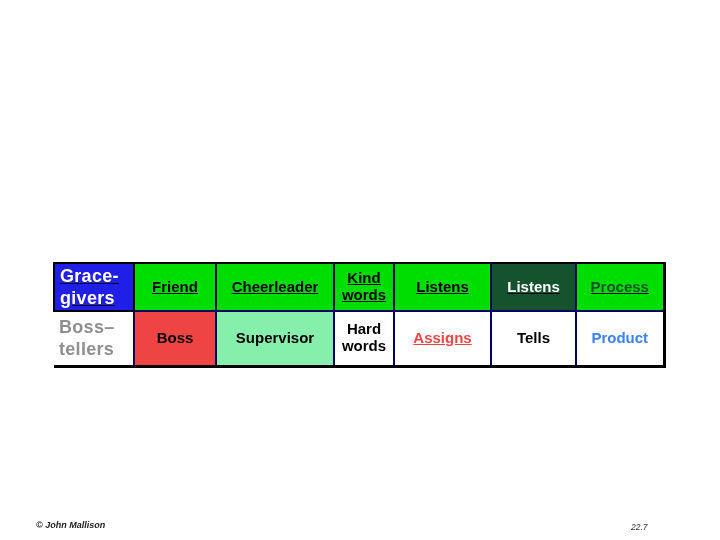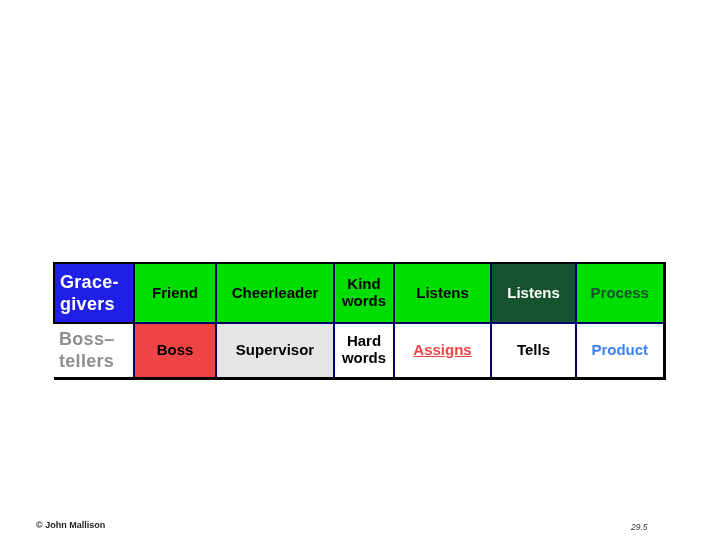--- a/index.html
+++ b/index.html
@@ -20,40 +20,41 @@
   }
   .grid-table td {
     border: 2px solid #000066;
     vertical-align: middle;
     text-align: center;
     font-weight: bold;
     font-size: 15px;
     line-height: 1.12;
     overflow: hidden;
   }
-  tr.row-top    { height: 60px; }
+  tr.row-top    { height: 48px; text-decoration: underline; }
   tr.row-bottom { height: 55px; }
   
   tr.row-top td        { border-top: 2px solid #000000; }
   tr.row-bottom td     { border-bottom: 3px solid #000000; }
   td.col-last          { border-right: 3px solid #000000; }
   td.rowhead-top       { border: 2px solid #000000; }
   td.rowhead-bottom    { border-left: none; border-bottom: 3px solid #000000; }
   
   td.rowhead {
     text-align: left;
     padding-left: 5px;
     font-size: 18px;
     line-height: 1.25;
     letter-spacing: 0.3px;
   }
   .footer-credit {
     position: absolute;
     left: 8px; top: 520px;
     font-size: 9px;
+    font-style: italic;
     font-weight: 600;
     color: #222222;
     padding-left: 28px;
   }
   .footer-pagenum {
     position: absolute;
     left: 631px; top: 522px;
     font-size: 8.5px;
     font-style: italic;
     color: #333333;
@@ -86,25 +87,25 @@
       <td style="background: rgb(0, 221, 0); color: rgb(0, 0, 0);">Listens</td>
       <td style="background: #14532d; color: rgb(255, 255, 255);">Listens</td>
       <td class="col-last" style="background: rgb(0, 221, 0); color: #14532d;">Process</td>
     </tr>
     <tr class="row-bottom">
       <td class="rowhead rowhead-bottom" style="background: rgb(255, 255, 255); color: rgb(143, 143, 143);">
         <div>Boss–</div>
         <div>tellers</div>
       </td>
       <td style="background: #ef4444; color: rgb(0, 0, 0);">Boss</td>
-      <td style="background: #e5e5e5; color: rgb(0, 0, 0);">Supervisor</td>
+      <td style="background: #86efac; color: rgb(0, 0, 0);">Supervisor</td>
       <td style="background: rgb(255, 255, 255); color: rgb(0, 0, 0);">Hard words</td>
       <td style="background: rgb(255, 255, 255); color: #ef4444; text-decoration: underline;">Assigns</td>
       <td style="background: rgb(255, 255, 255); color: rgb(0, 0, 0);">Tells</td>
       <td class="col-last" style="background: rgb(255, 255, 255); color: #3b82f6;">Product</td>
     </tr>
   </tbody>
     </table>
 
   <div class="footer-credit">© John Mallison</div>
-  <div class="footer-pagenum">29.5</div>
+  <div class="footer-pagenum">22.7</div>
 
 </div>
 
 </body></html>

